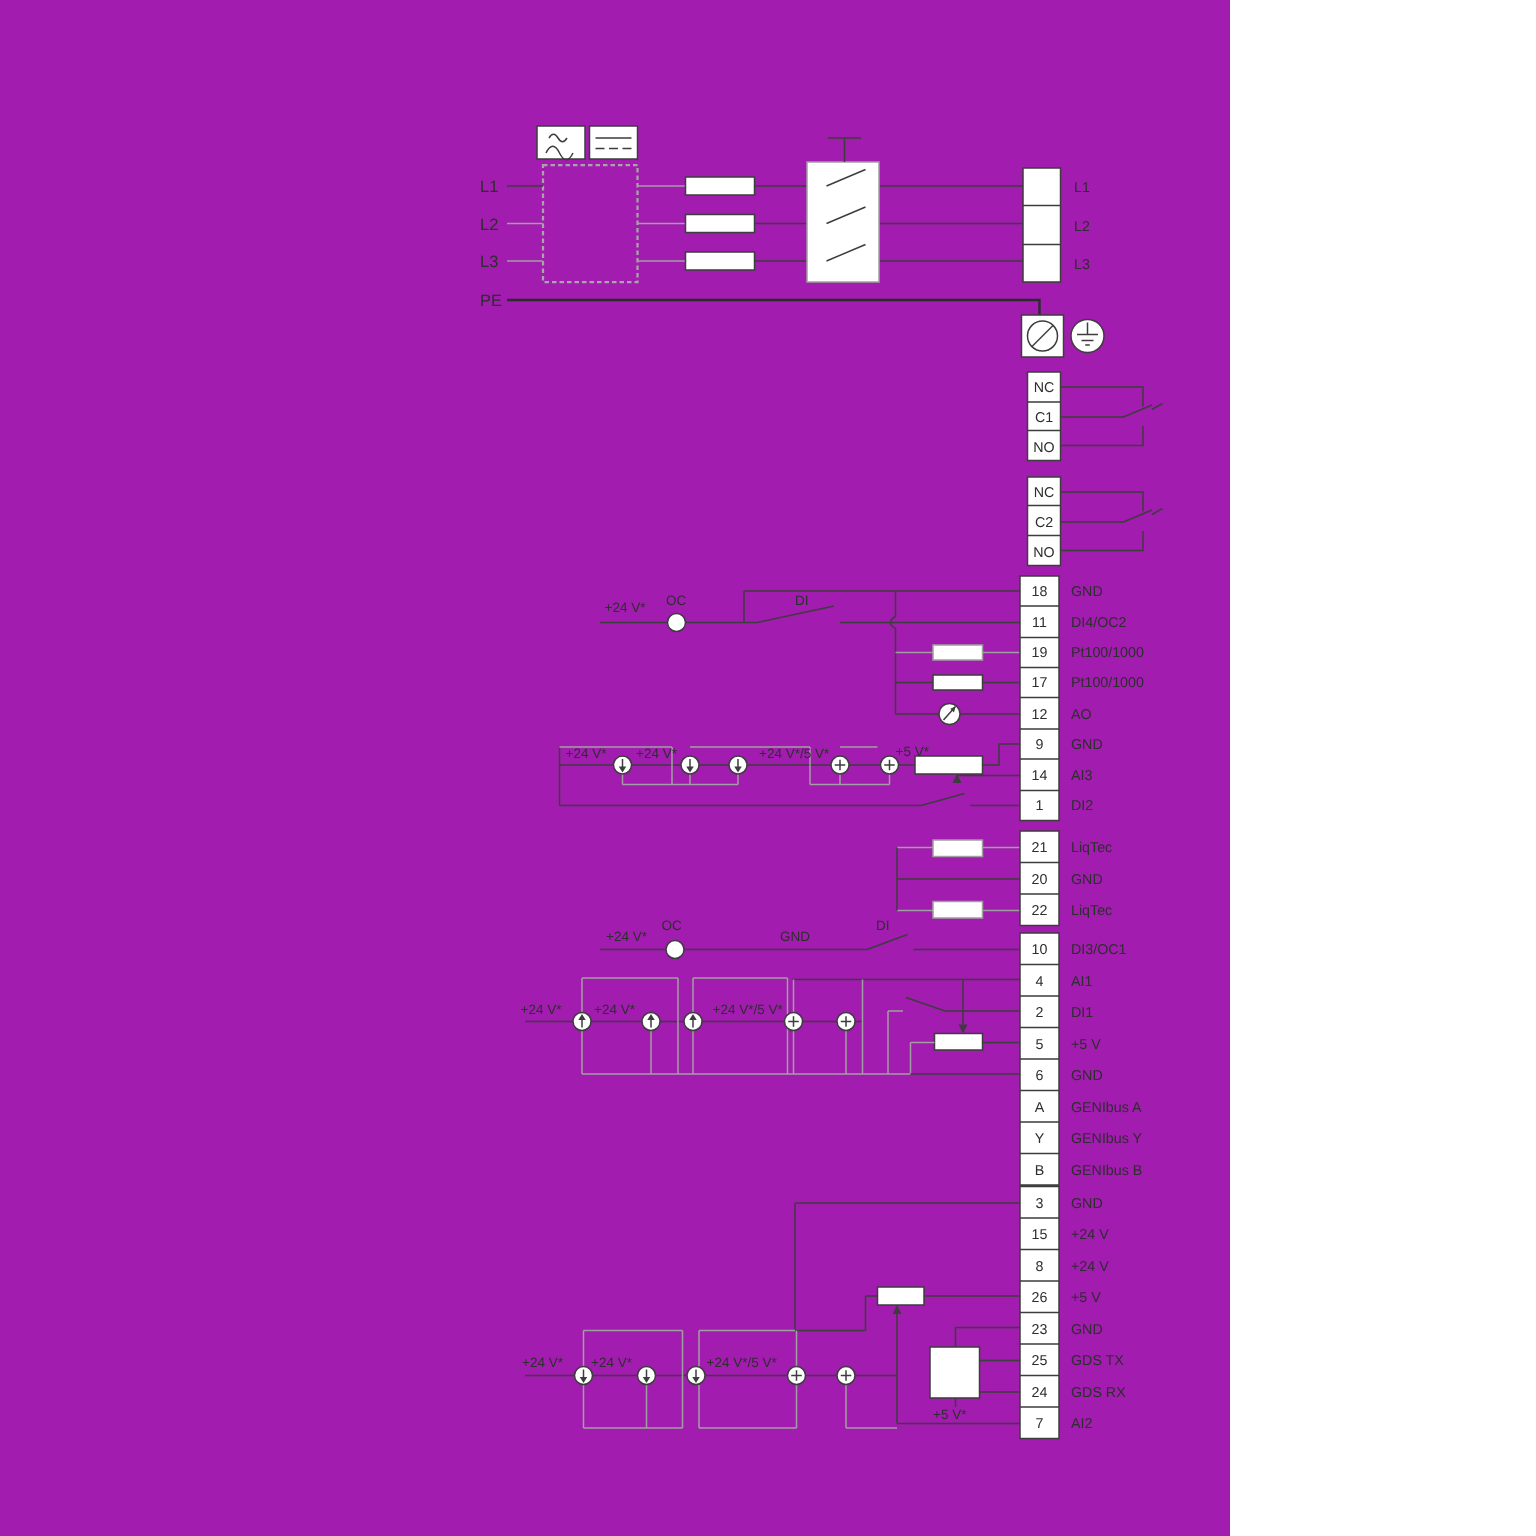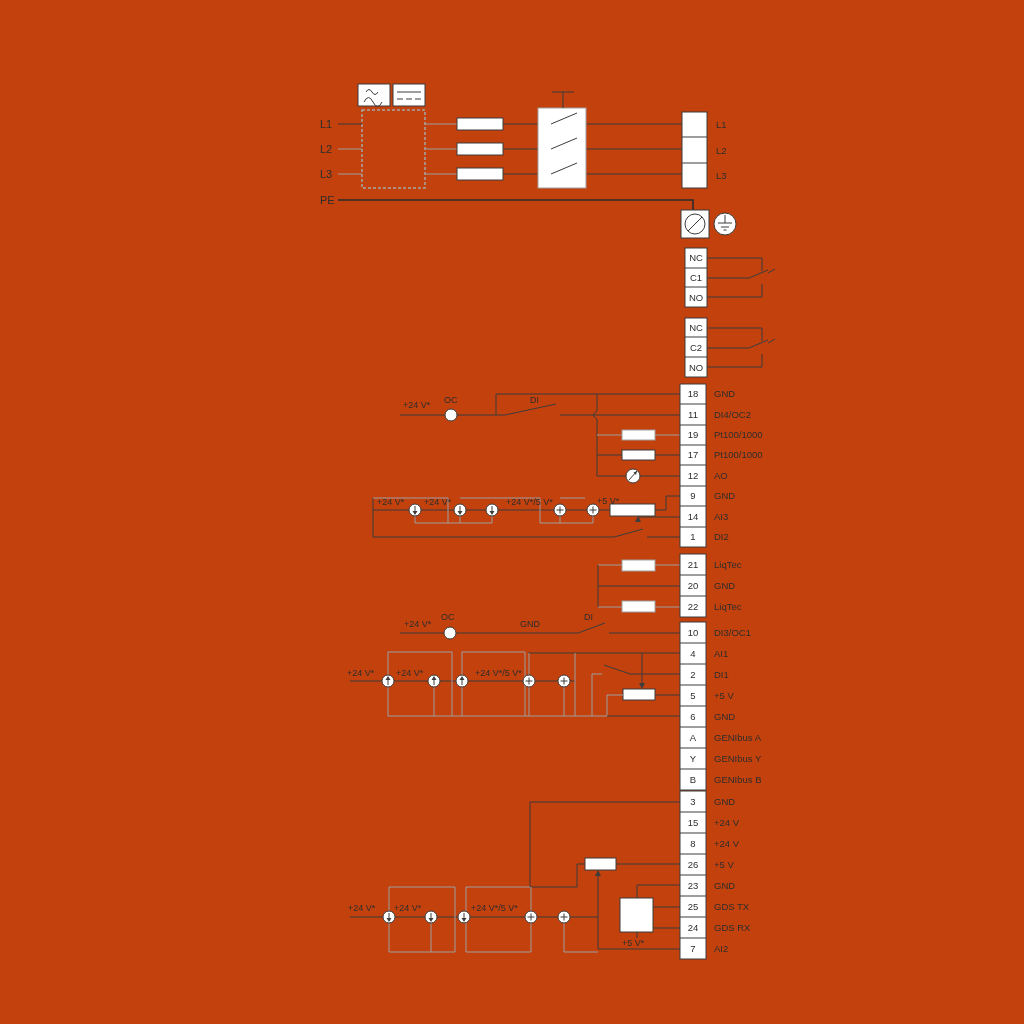--- a/index.html
+++ b/index.html
@@ -1,16 +1,16 @@
 <!DOCTYPE html>
 <html><head>
 <meta charset="utf-8">
 <style>
   html,body{margin:0;padding:0;background:#ffffff;}
-  .stage{position:relative;width:1024px;height:1024px;background:#c2410c;overflow:hidden;}
+  .stage{position:relative;width:820px;height:1024px;background:#a21caf;overflow:hidden;}
   svg{position:absolute;left:0;top:0;}
   text{font-family:"Liberation Sans","DejaVu Sans",sans-serif;fill:#2e2e2e;}
   .big{font-size:11px;}
   .port{font-size:9.5px;}
   .num{font-size:9.5px;text-anchor:middle;}
   .ann{font-size:9px;}
   .dark{stroke:#3d3d3d;stroke-width:1;fill:none;}
   .gray{stroke:#a0a0a0;stroke-width:1;fill:none;}
   .boxd{stroke:#3d3d3d;stroke-width:1;fill:#ffffff;}
   .boxg{stroke:#a0a0a0;stroke-width:1;fill:#ffffff;}

